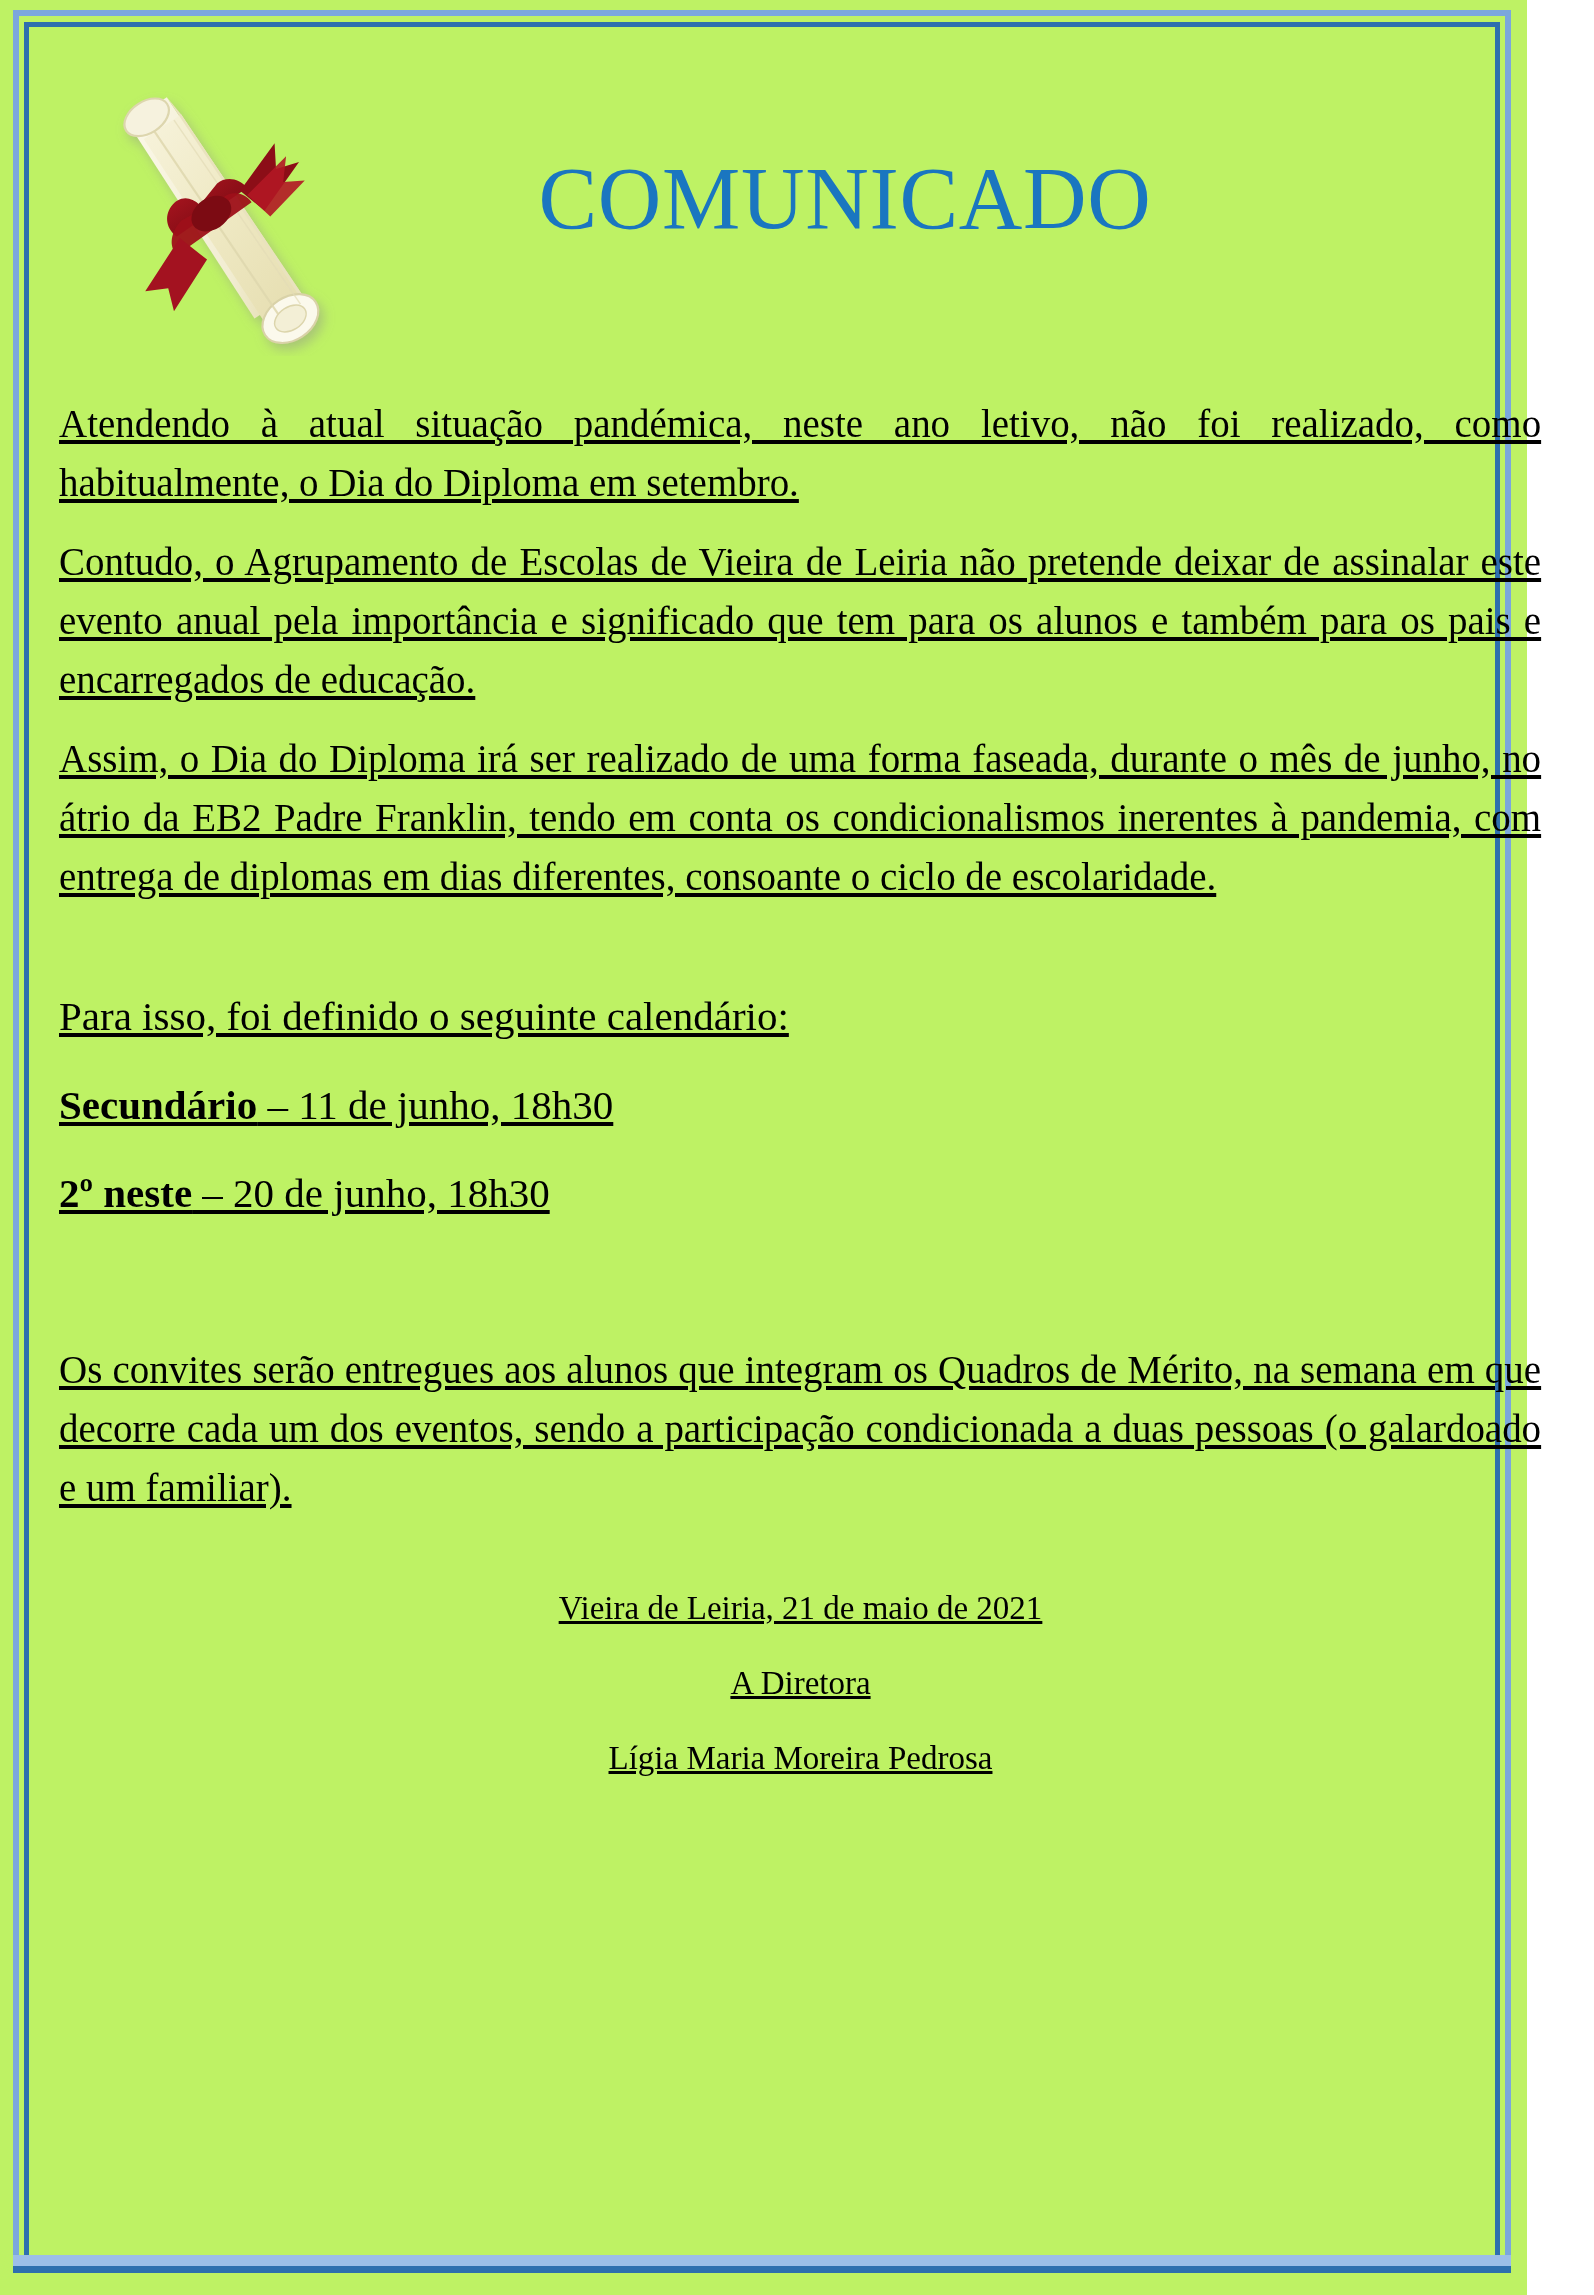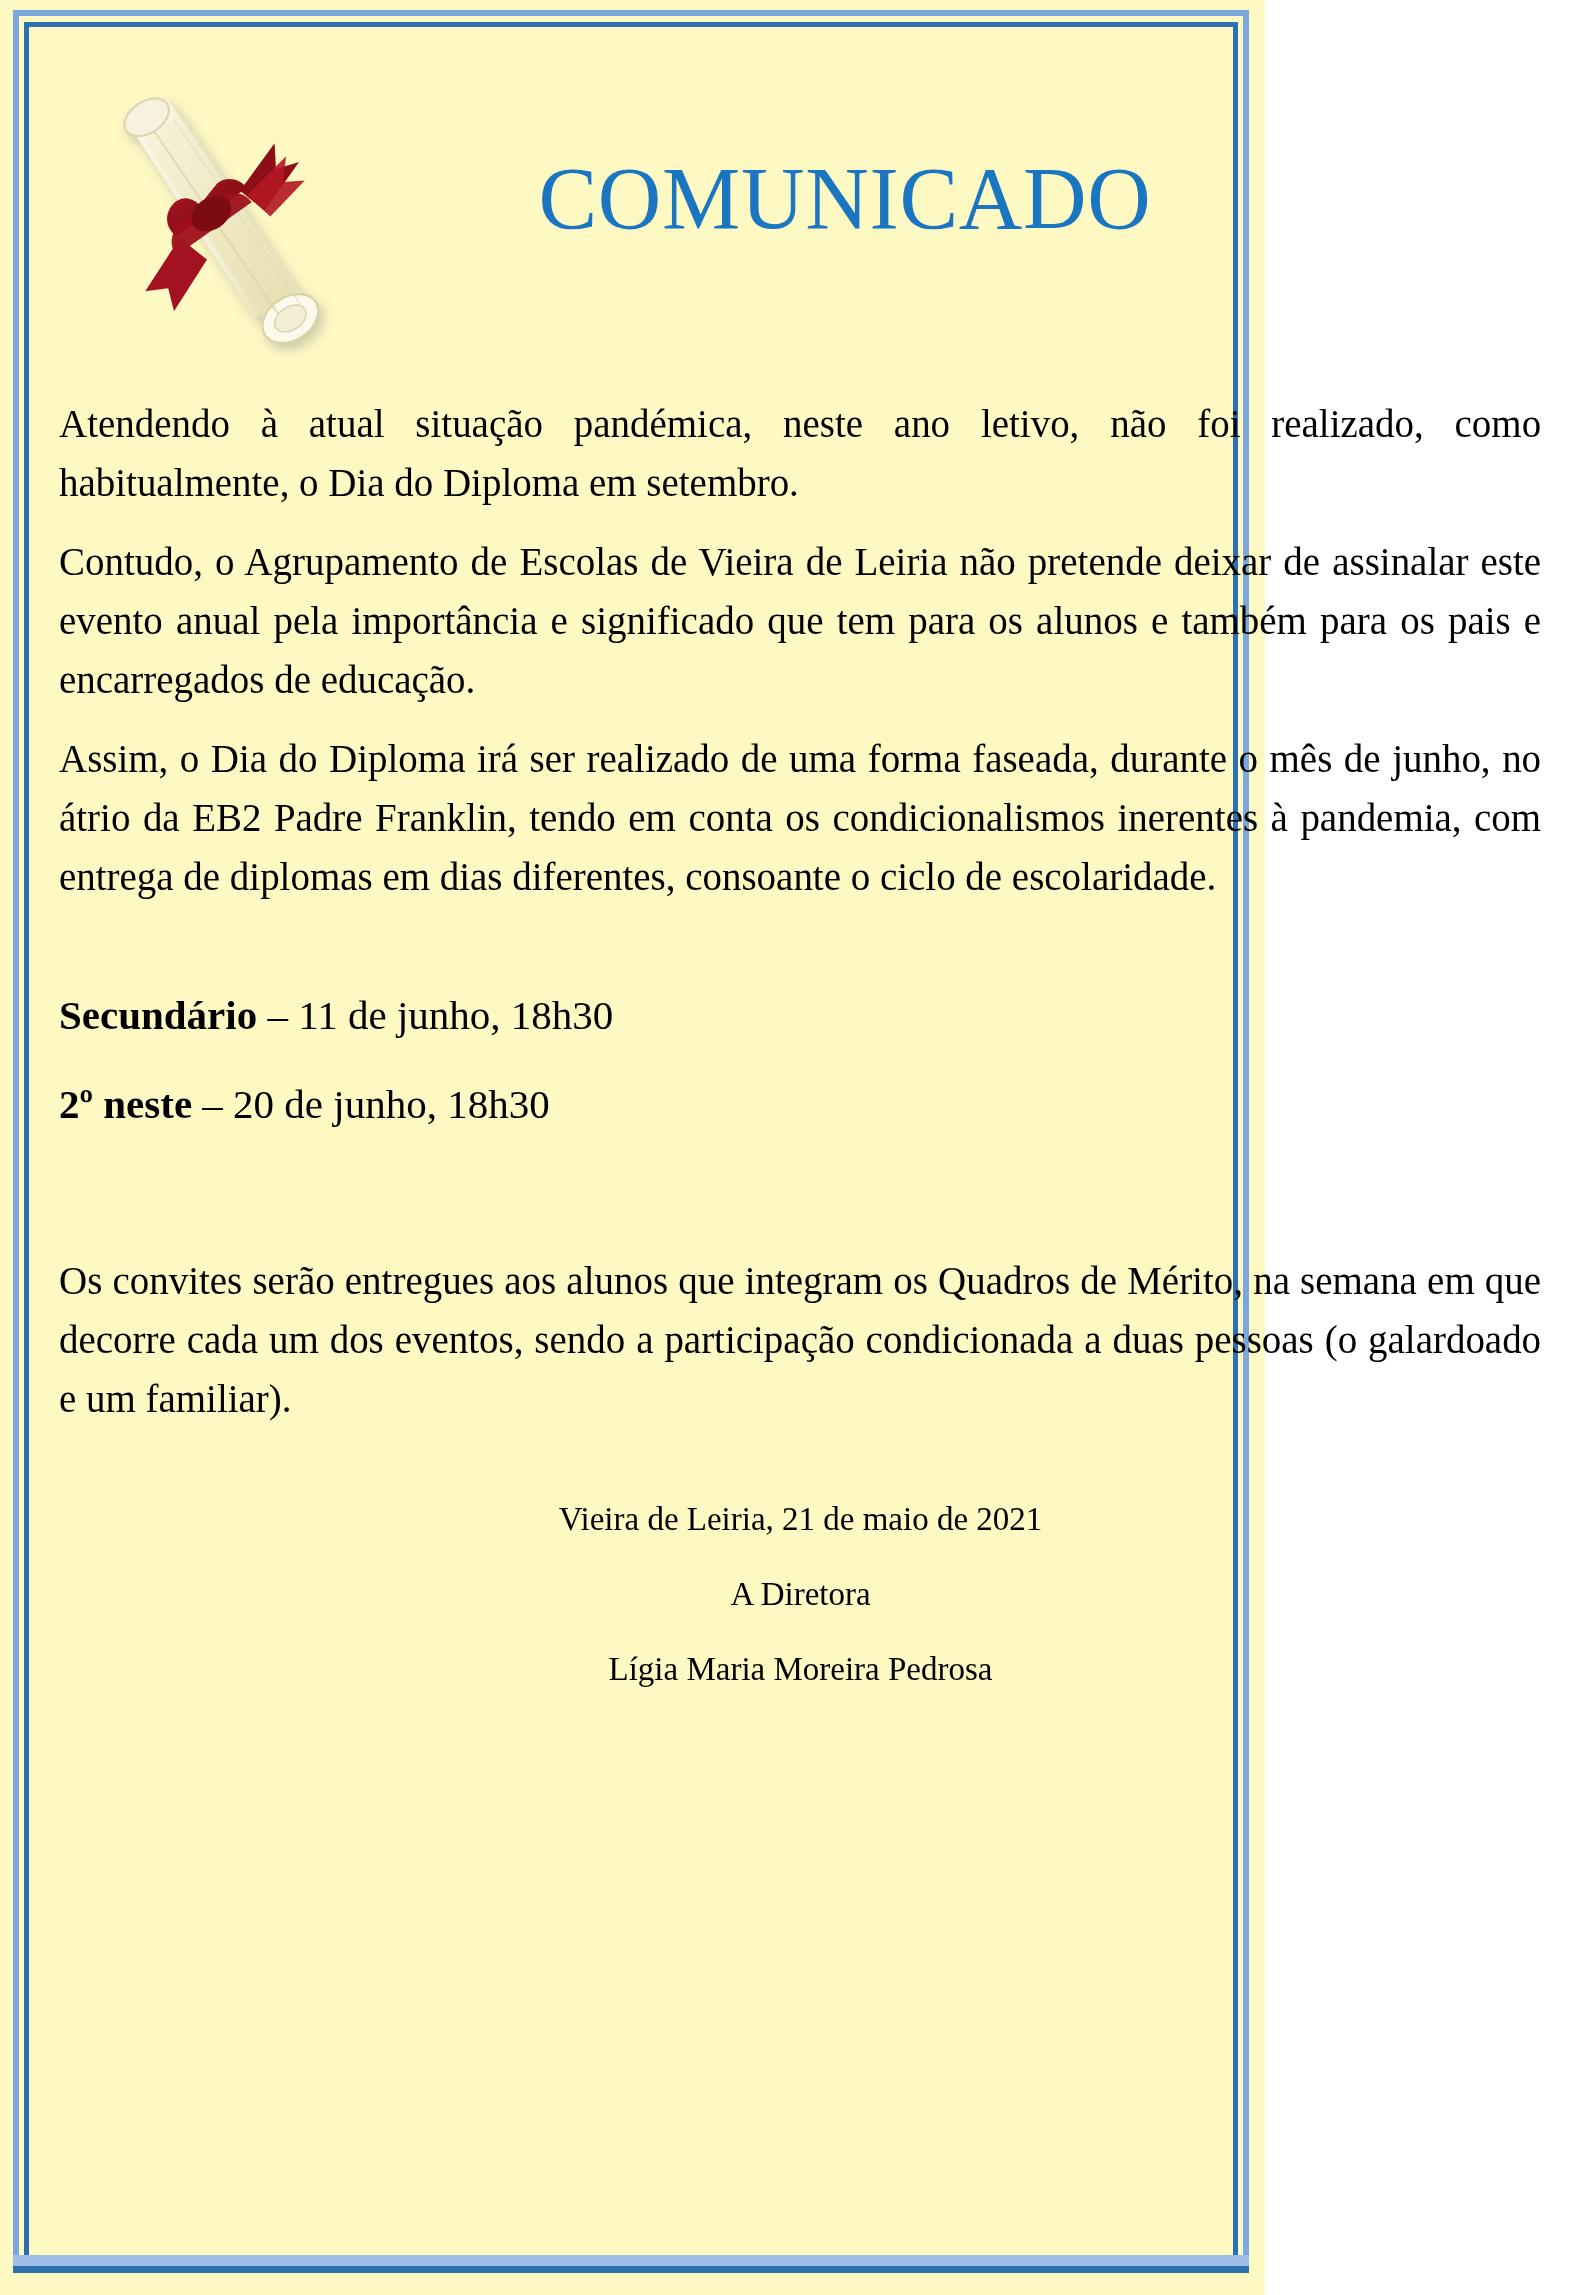--- a/index.html
+++ b/index.html
@@ -11,24 +11,25 @@
     width: 1595px;
     height: 2295px;
     font-family: "Liberation Serif", "DejaVu Serif", serif;
     -webkit-font-smoothing: antialiased;
   }
 
   
   .page {
     position: relative;
     box-sizing: border-box;
-    width: 1265px;
+    width: 1527px;
     height: 2295px;
-    background: #fef9c3;
+    background: #bef264;
     padding: 13px 10px 14.4px 16px;
+    text-decoration: underline;
   }
   .border-outer {
     position: absolute;
     left: 13px;
     top: 10px;
     right: 16px;
     bottom: 21.6px;
     border: 6.5px solid #7BA7DC;
     box-sizing: border-box;
     pointer-events: none;
@@ -221,20 +222,21 @@
       <div class="doc-title">COMUNICADO</div>
     </div>
 
     <div class="body-block">
       <p class="para">Atendendo à atual situação pandémica, neste ano letivo, não foi realizado, como habitualmente, o Dia do Diploma em setembro.</p>
       <p class="para">Contudo, o Agrupamento de Escolas de Vieira de Leiria não pretende deixar de assinalar este evento anual pela importância e significado que tem para os alunos e também para os pais e encarregados de educação.</p>
       <p class="para">Assim, o Dia do Diploma irá ser realizado de uma forma faseada, durante o mês de junho, no átrio da EB2 Padre Franklin, tendo em conta os condicionalismos inerentes à pandemia, com entrega de diplomas em dias diferentes, consoante o ciclo de escolaridade.</p>
 
       <div class="gap-lg"></div>
 
+      <div class="lead-line">Para isso, foi definido o seguinte calendário:</div>
 
       <ul class="calendar">
         <li>
           <span class="cal-label">Secundário</span><span class="cal-rest"> – 11 de junho, 18h30</span>
         </li>
         <li>
           <span class="cal-label">2º neste</span><span class="cal-rest"> – 20 de junho, 18h30</span>
         </li>
       </ul>
 

